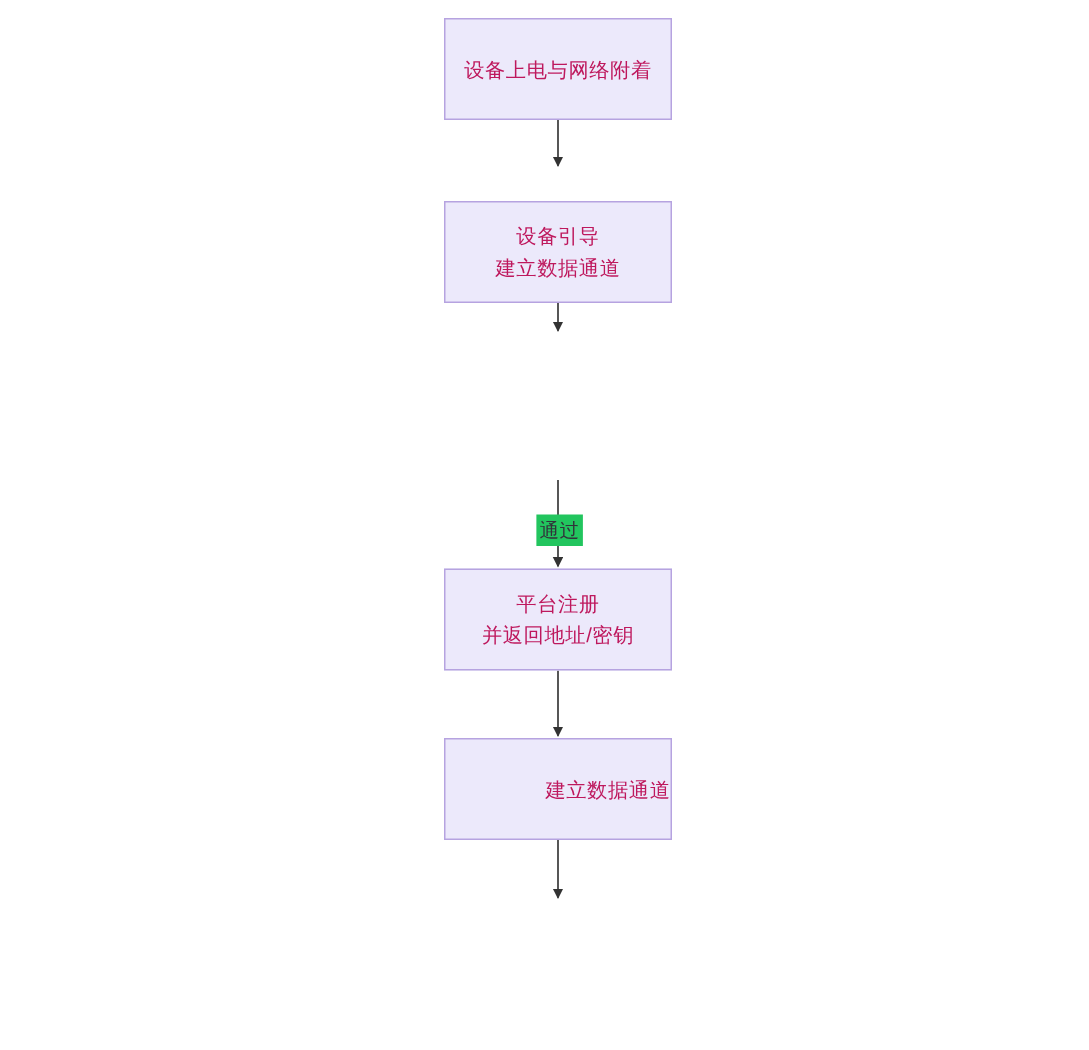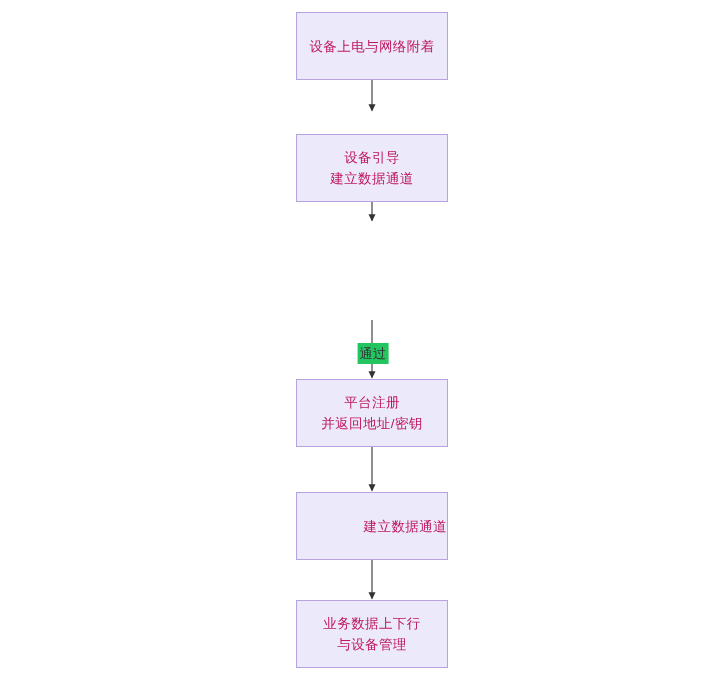--- a/index.html
+++ b/index.html
@@ -128,18 +128,14 @@
 
   <div class="node" style="left:296px; top:379px; width:152px; height:68px;text-align:center;">
     <span class="line">平台注册</span>
     <span class="line">并返回地址/密钥</span>
   </div>
 
   <div class="node" style="left:296px; top:492px; width:152px; height:68px;align-items:flex-end;">
     <span class="line">建立数据通道</span>
   </div>
 
-  <div class="node" style="left:296px; top:600px; width:152px; height:68px;">
-    <span class="line">业务数据上下行</span>
-    <span class="line">与设备管理</span>
-  </div>
 
 </div>
 
 </body></html>

